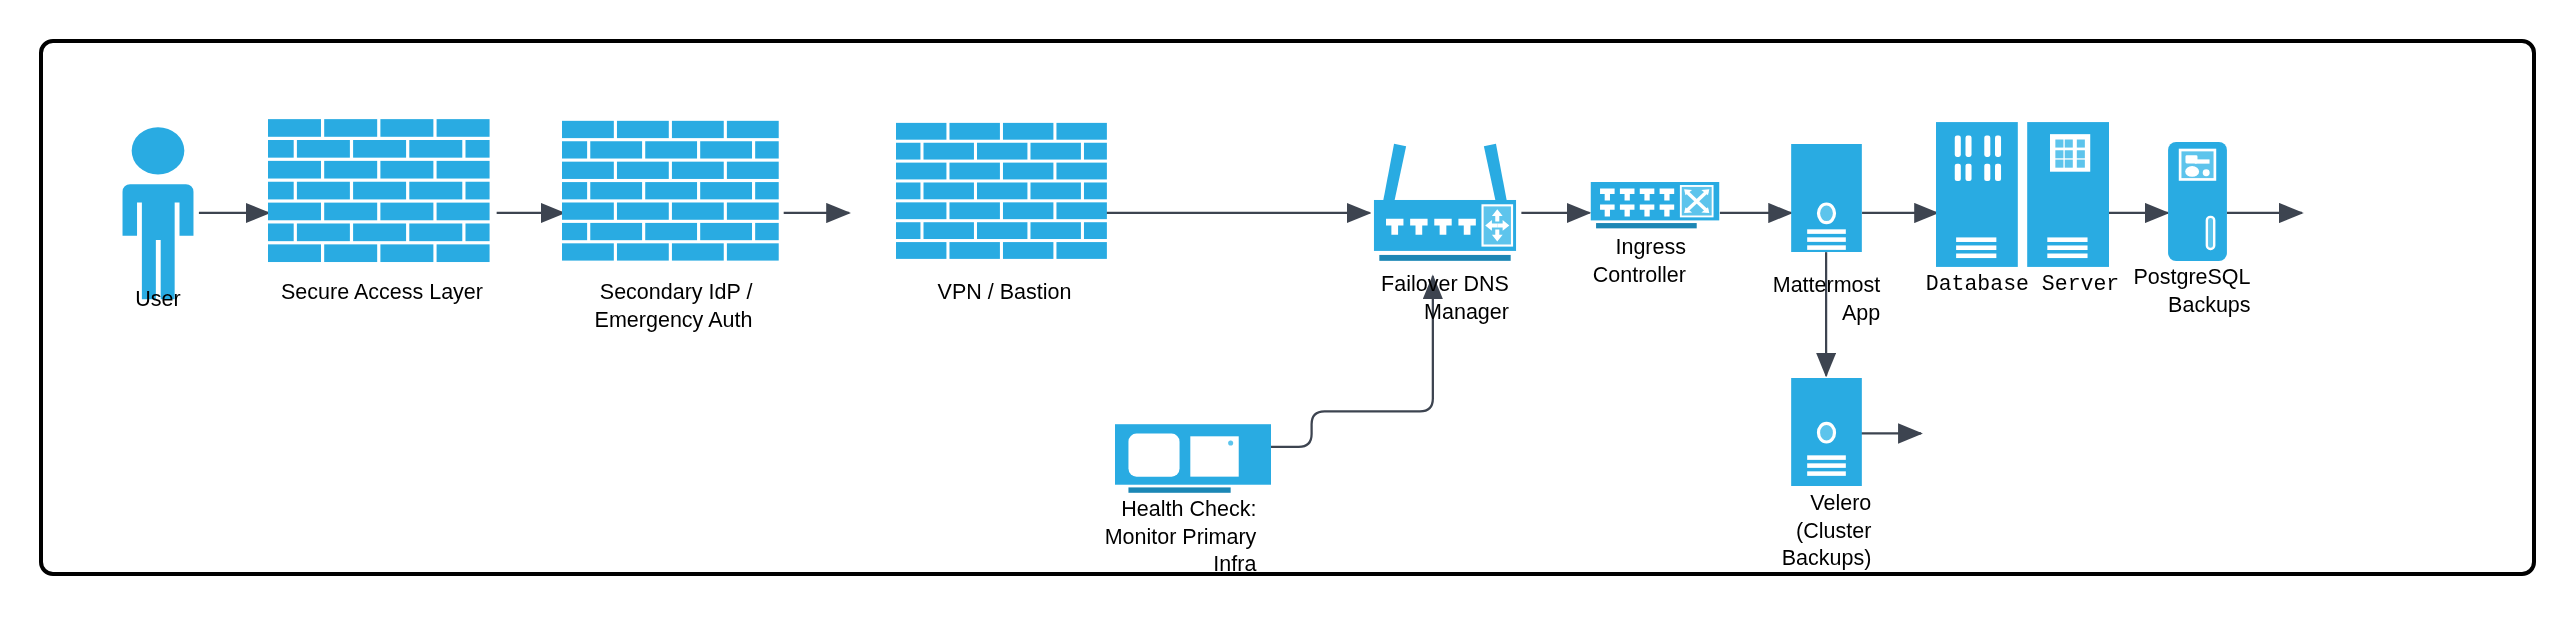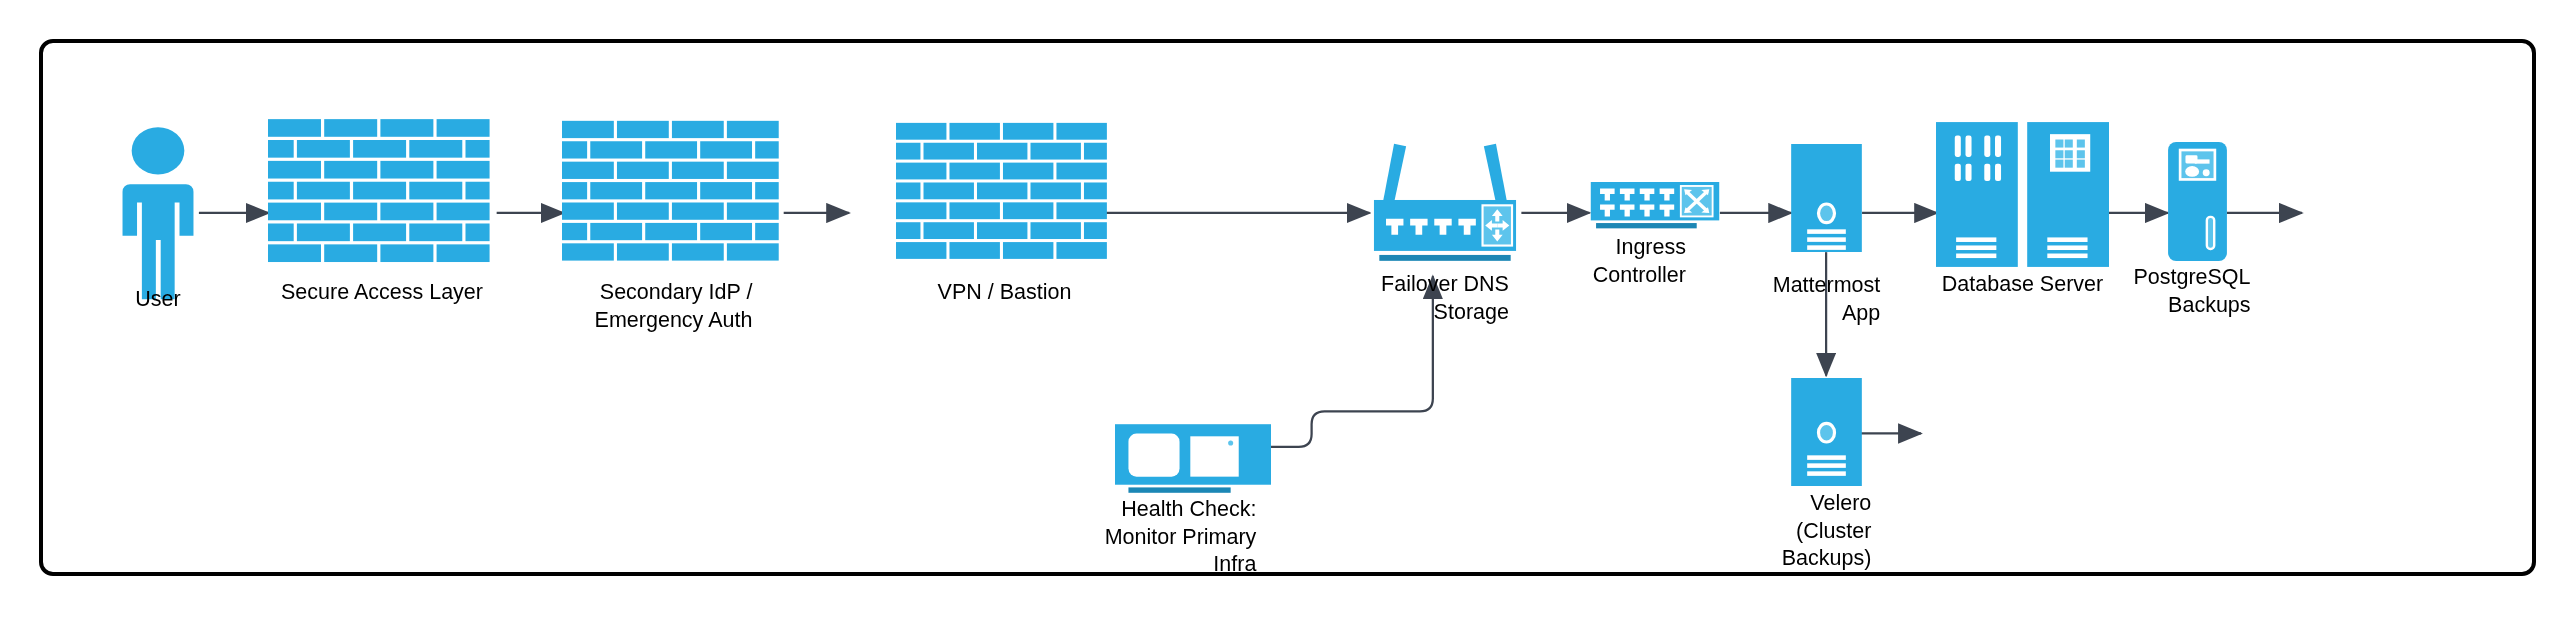--- a/index.html
+++ b/index.html
@@ -206,21 +206,21 @@
           <path d="M97,51 l4,5 h-2.5 v4 h-3 v-4 h-2.5 z"></path>
           <path d="M97,75 l4,-5 h-2.5 v-4 h-3 v4 h-2.5 z"></path>
           <path d="M88,63 l5,-4 v2.5 h4 v3 h-4 v2.5 z"></path>
           <path d="M106,63 l-5,-4 v2.5 h-4 v3 h4 v2.5 z"></path>
         </g>
         <rect x="9" y="85" width="98" height="4.4" fill="#1C87B5"></rect>
       </svg>
     </div>
     <div class="lbl" style="top:130px;">
       <div>Failover DNS</div>
-      <div>Storage</div>
+      <div>Manager</div>
     </div>
   </div>
 
   <div class="node" style="left:1590px;top:182px;width:130px;">
     <div class="icon">
       <svg width="130" height="49" viewBox="0 0 97 37">
         <rect x="0" y="0" width="97" height="29" fill="#29ABE2"></rect>
         <g fill="#ffffff">
           <path d="M7,5 h11 v4 h-3.5 v5 h-4 v-5 h-3.5 z"></path>
           <path d="M22,5 h11 v4 h-3.5 v5 h-4 v-5 h-3.5 z"></path>
@@ -302,21 +302,21 @@
         <g fill="#ffffff">
           <rect x="15" y="86" width="30" height="3.4"></rect>
           <rect x="15" y="92" width="30" height="3.4"></rect>
           <rect x="15" y="98" width="30" height="3.4"></rect>
           <rect x="83" y="86" width="30" height="3.4"></rect>
           <rect x="83" y="92" width="30" height="3.4"></rect>
           <rect x="83" y="98" width="30" height="3.4"></rect>
         </g>
       </svg>
     </div>
-    <div class="lbl" style="top:149px;">
+    <div class="lbl" style="top:149px;font-family:Liberation Mono, monospace;">
       <span>Database Server</span>
     </div>
   </div>
 
   <div class="node" style="left:2168px;top:142px;width:48px;">
     <div class="icon">
       <svg width="59" height="119" viewBox="0 0 44 89">
         <rect x="0" y="0" width="44" height="89" rx="6" fill="#29ABE2"></rect>
         <rect x="9" y="6" width="26" height="22" fill="#5DC4EC" stroke="#ffffff" stroke-width="2"></rect>
         <g fill="#ffffff">

